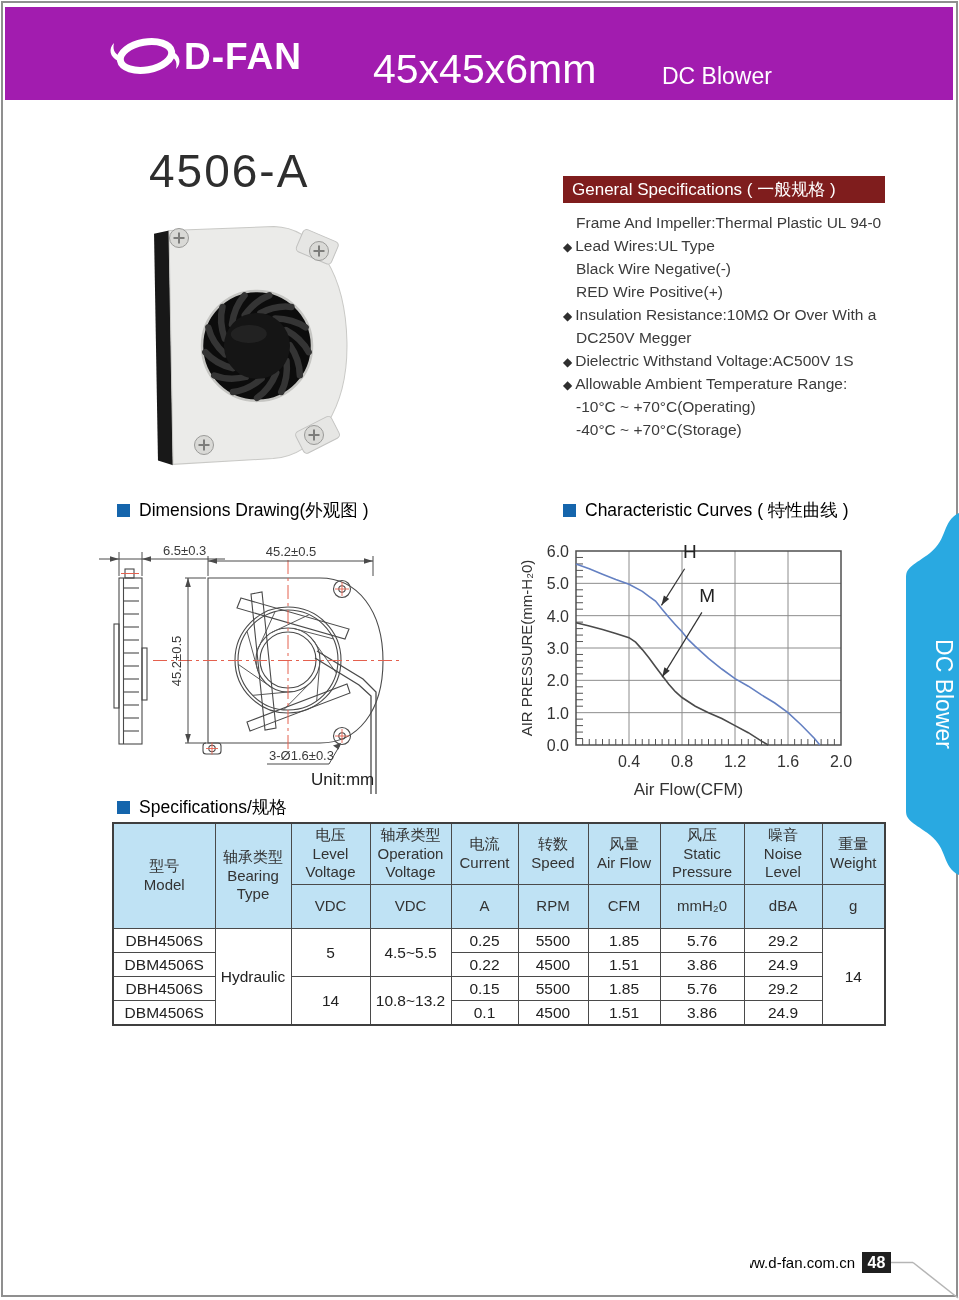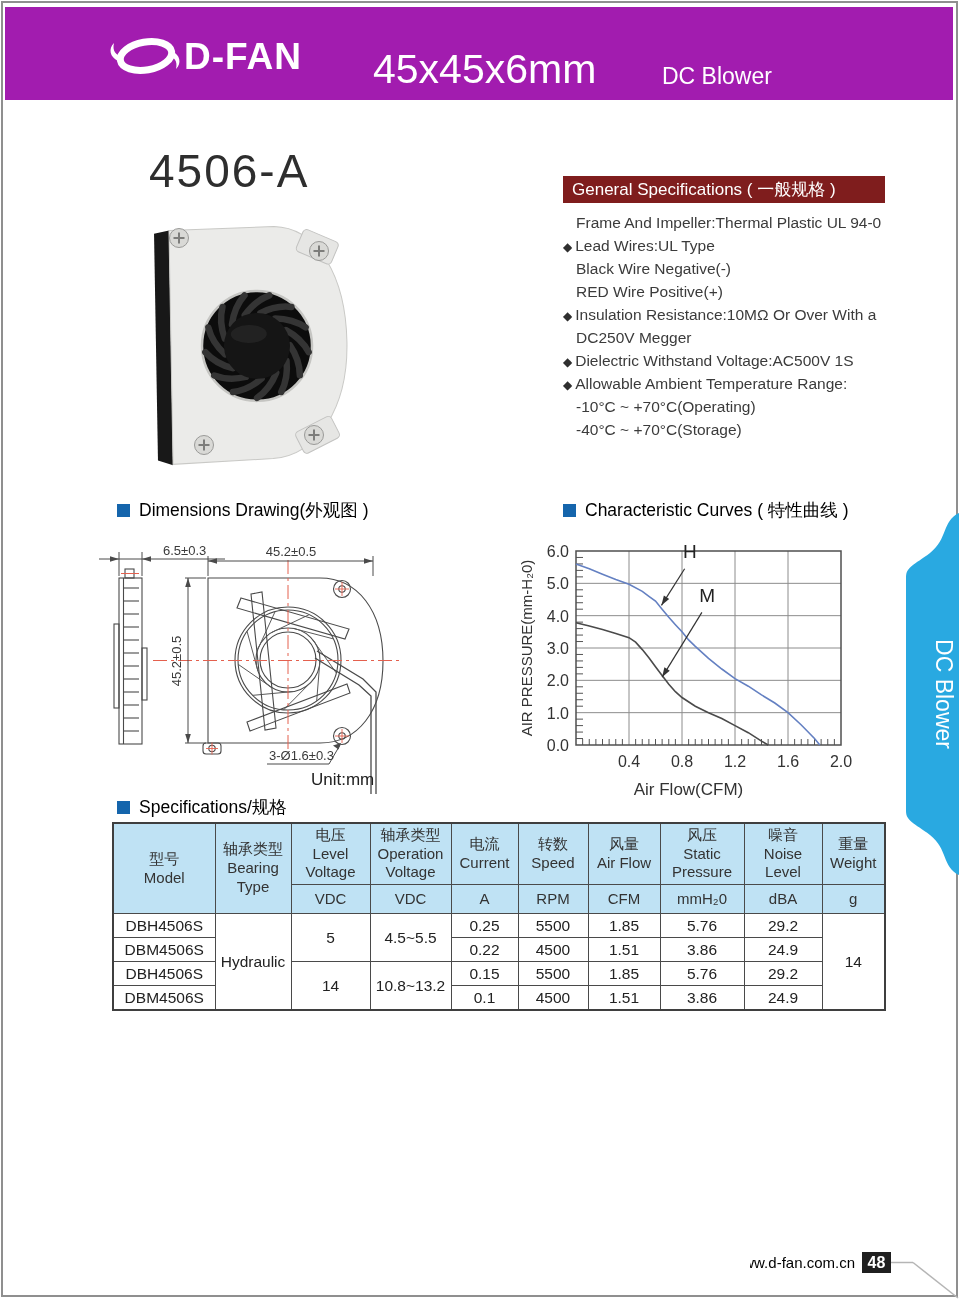--- a/index.html
+++ b/index.html
@@ -26,21 +26,21 @@
   
   .sec-title{position:absolute;display:flex;align-items:center;gap:9px;font-size:17.5px;color:#000000;}
   .sec-sq{width:13px;height:13px;background:#1565ac;flex:0 0 auto;}
   
   .spec-table{position:absolute;left:112px;top:822px;border-collapse:collapse;table-layout:fixed;width:772px;
               font-size:15px;color:#333;}
   .spec-table th,.spec-table td{border:1px solid #4a4a4a;text-align:center;vertical-align:middle;
               padding:0 2px;overflow:hidden;}
   .spec-table thead th{background:#bfe2f4;font-weight:normal;line-height:1.25;}
   .spec-table .h-top{height:60px;}
-  .spec-table .h-unit{height:29px;}
+  .spec-table .h-unit{height:44px;}
   .spec-table tbody td{height:23px;font-size:15.5px;color:#222;}
   .spec-table{border:2px solid #3f3f3f;}
   
   .footer-site{color:#4a4a4a;}
 </style>
 </head>
 <body>
 
 <div class="page-frame"></div>
 

